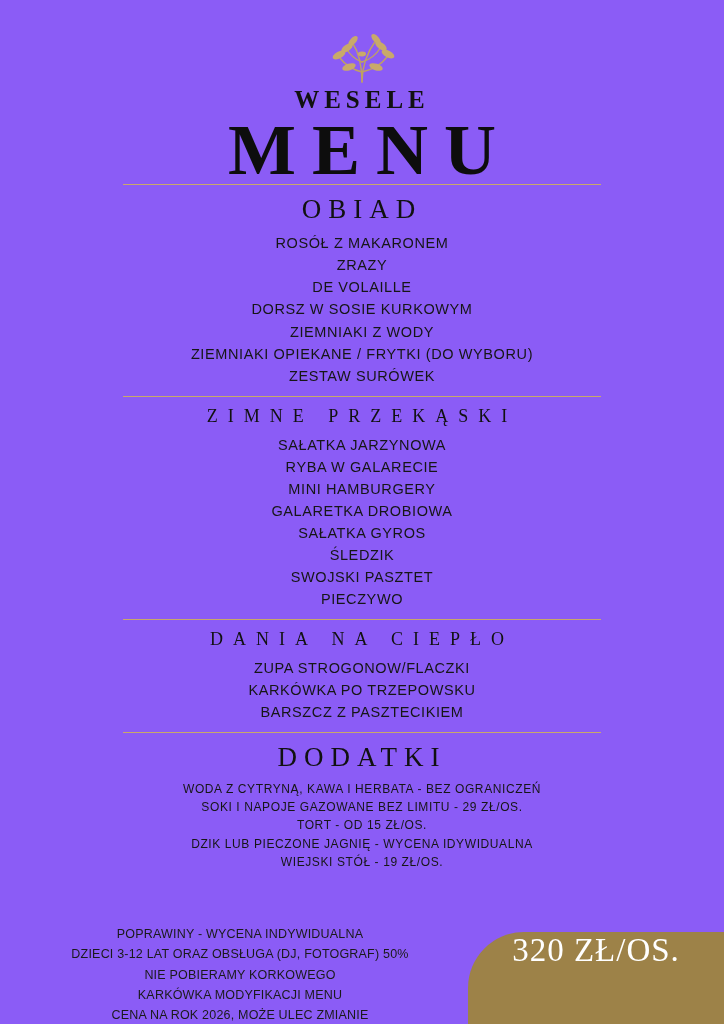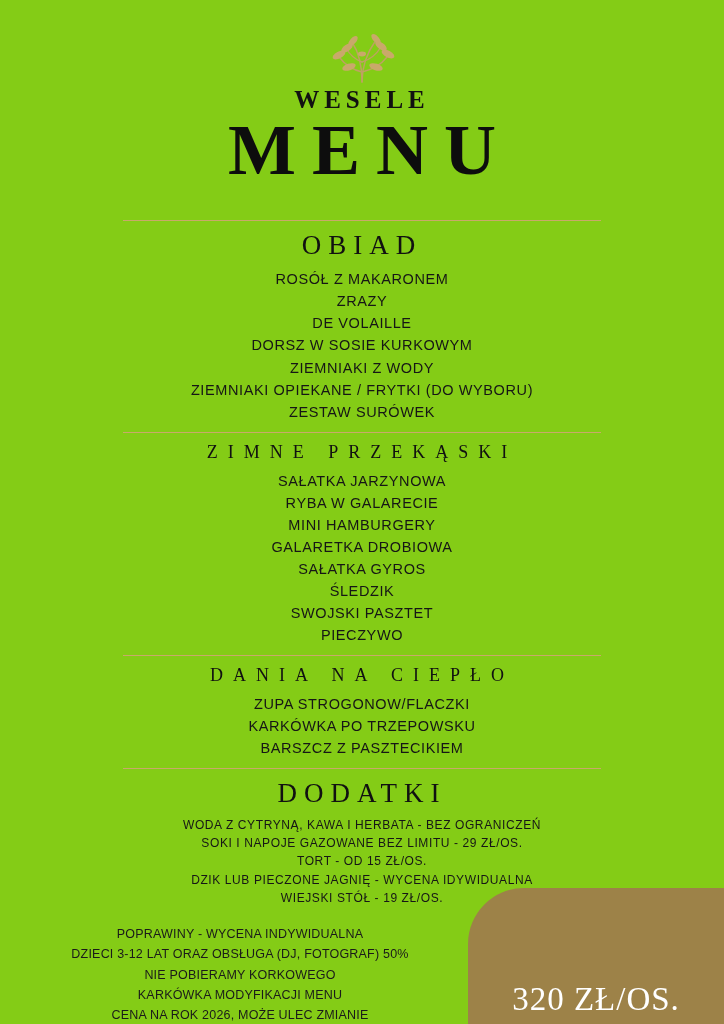--- a/index.html
+++ b/index.html
@@ -12,21 +12,21 @@
     height: 1024px;
     position: relative;
     font-family: "Liberation Serif", serif;
     color: #1a1a1a;
     overflow: hidden;
   }
 
   .page {
     position: absolute;
     inset: 0;
-    background: #84cc16;
+    background: #8b5cf6;
   }
 
   
   .sprig {
     margin: 0 auto;
     padding-top: 24px;
     width: 140px;
     height: 60px;
     display: block;
   }
@@ -51,21 +51,20 @@
     color: #0d0d0d;
     margin-top: 2px;
     text-indent: 16px;
   }
 
   
   .content {
     width: 100%;
     padding: 0 40px;
     box-sizing: border-box;
-    margin-top: 36px;
   }
 
   .rule {
     height: 1px;
     background: #c9a96a;
     margin: 0 auto;
     width: 478px;
   }
 
   .section-title {
@@ -118,26 +117,26 @@
     line-height: 1.62;
     color: #1a1a1a;
     letter-spacing: 0.2px;
   }
 
   .price-badge {
     position: absolute;
     right: 0;
     bottom: 0;
     width: 256px;
-    height: 136px;
+    height: 92px;
     background: #9d8248;
     border-top-left-radius: 56px;
     border-bottom-left-radius: 0;
     display: flex;
-    align-items: flex-end;
+    align-items: flex-start;
     justify-content: center;
   }
   .price-badge .price-text {
     color: #ffffff;
     font-family: "Liberation Serif", serif;
     font-size: 33px;
     letter-spacing: 1px;
     padding-bottom: 6px;
   }
 </style>

